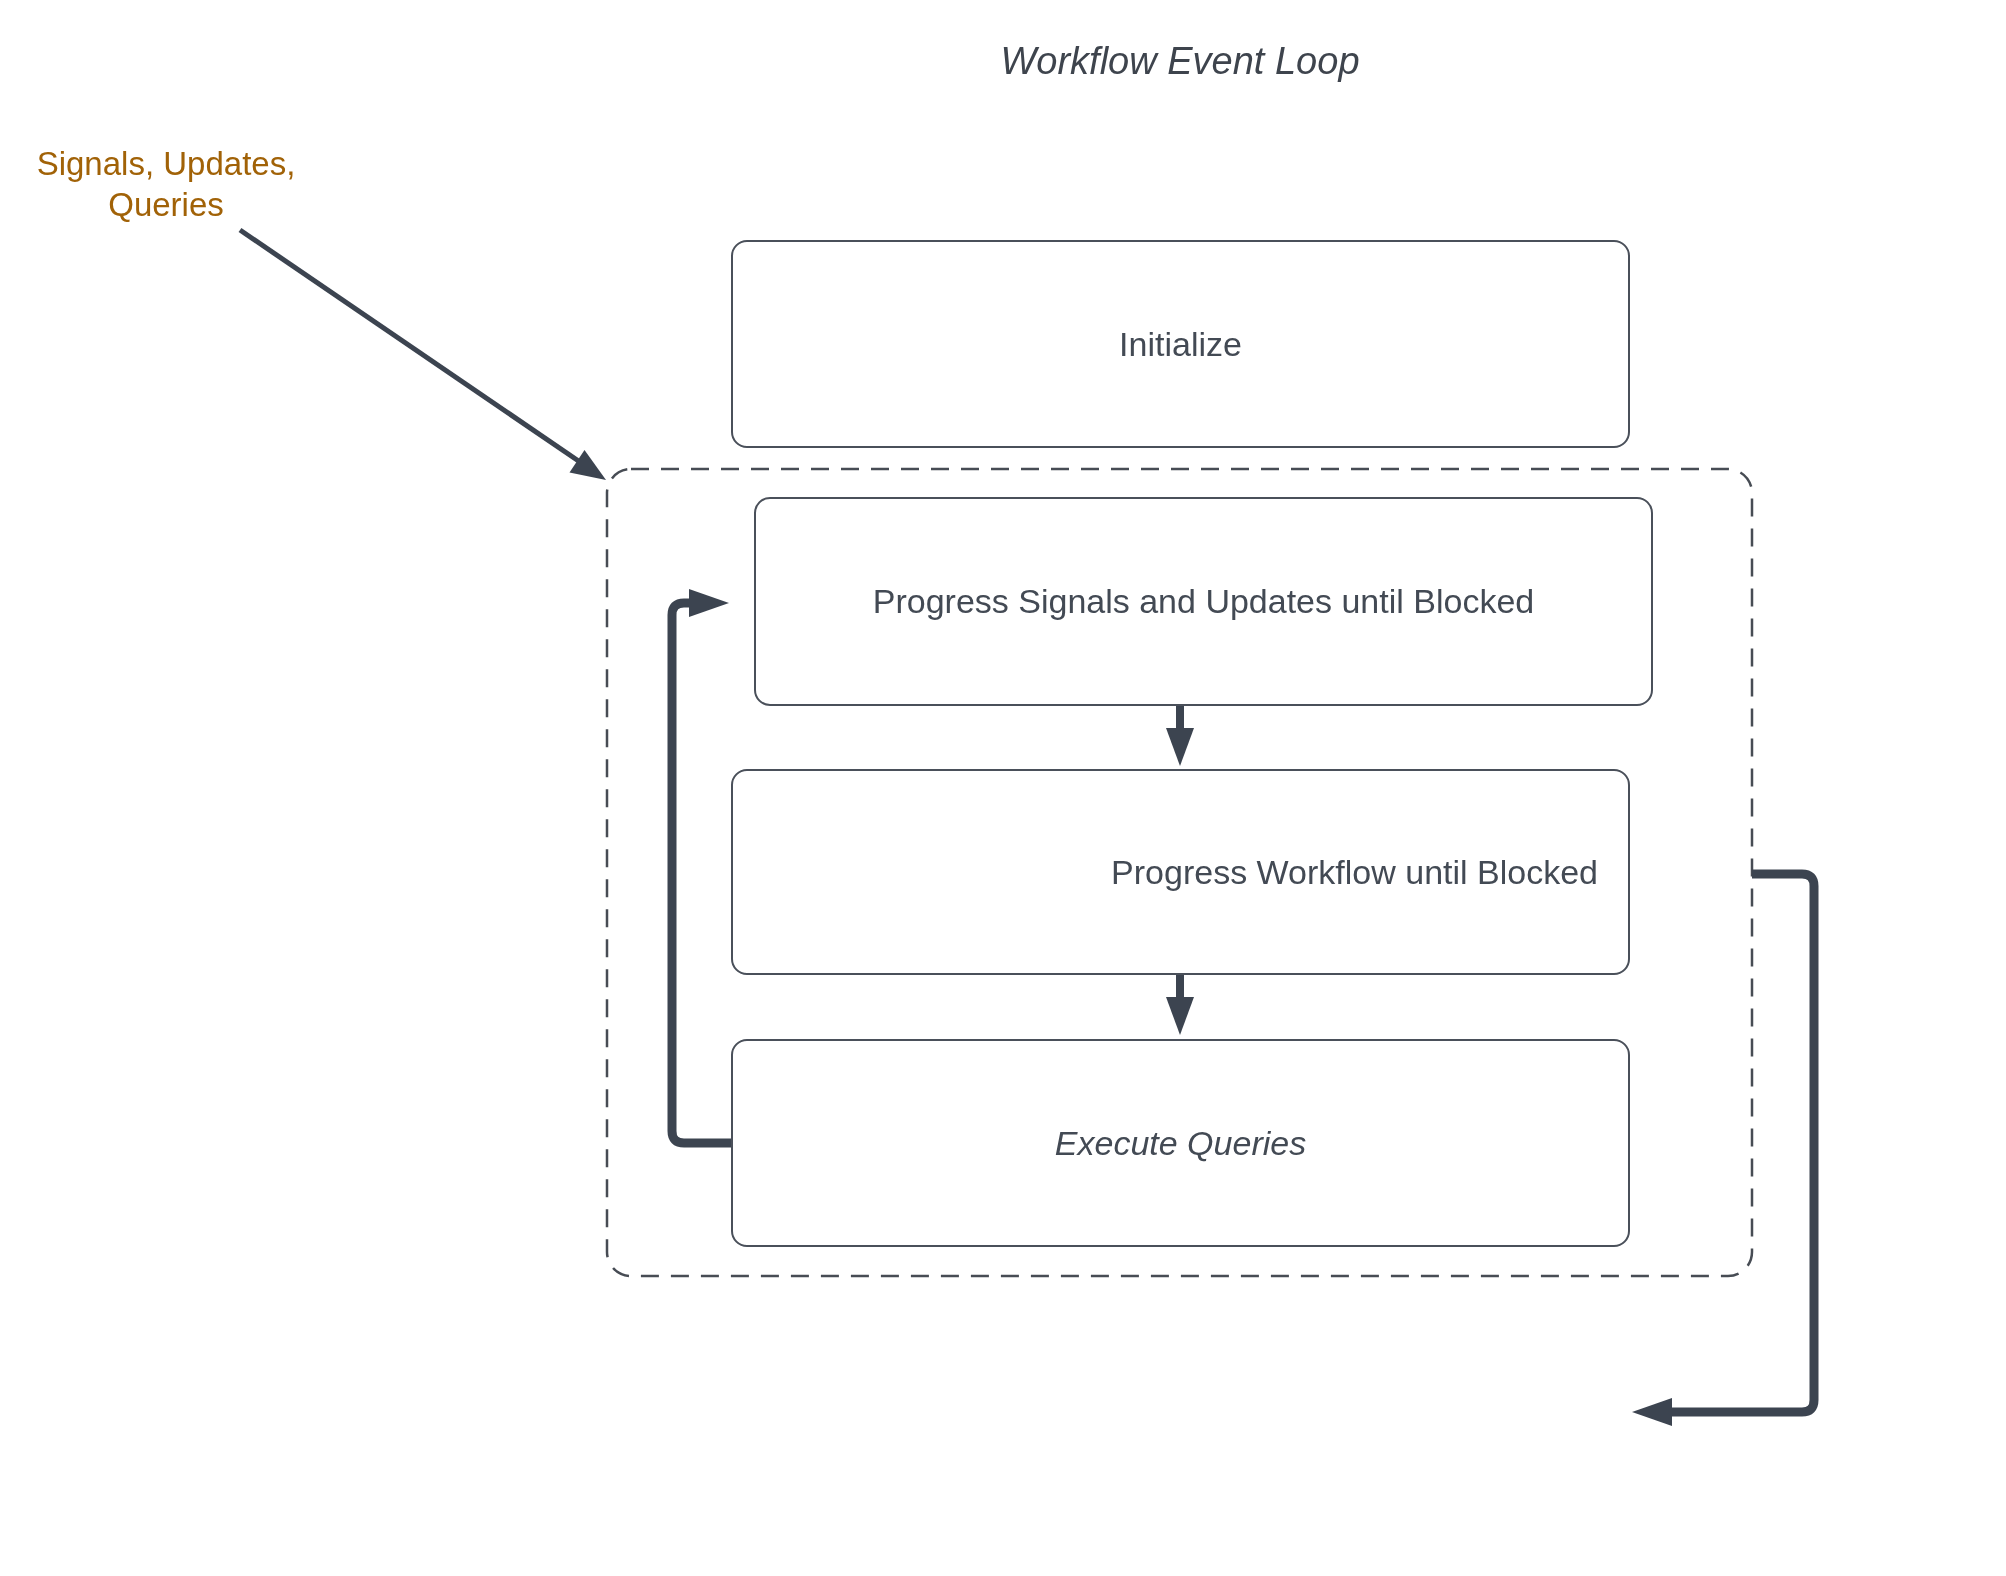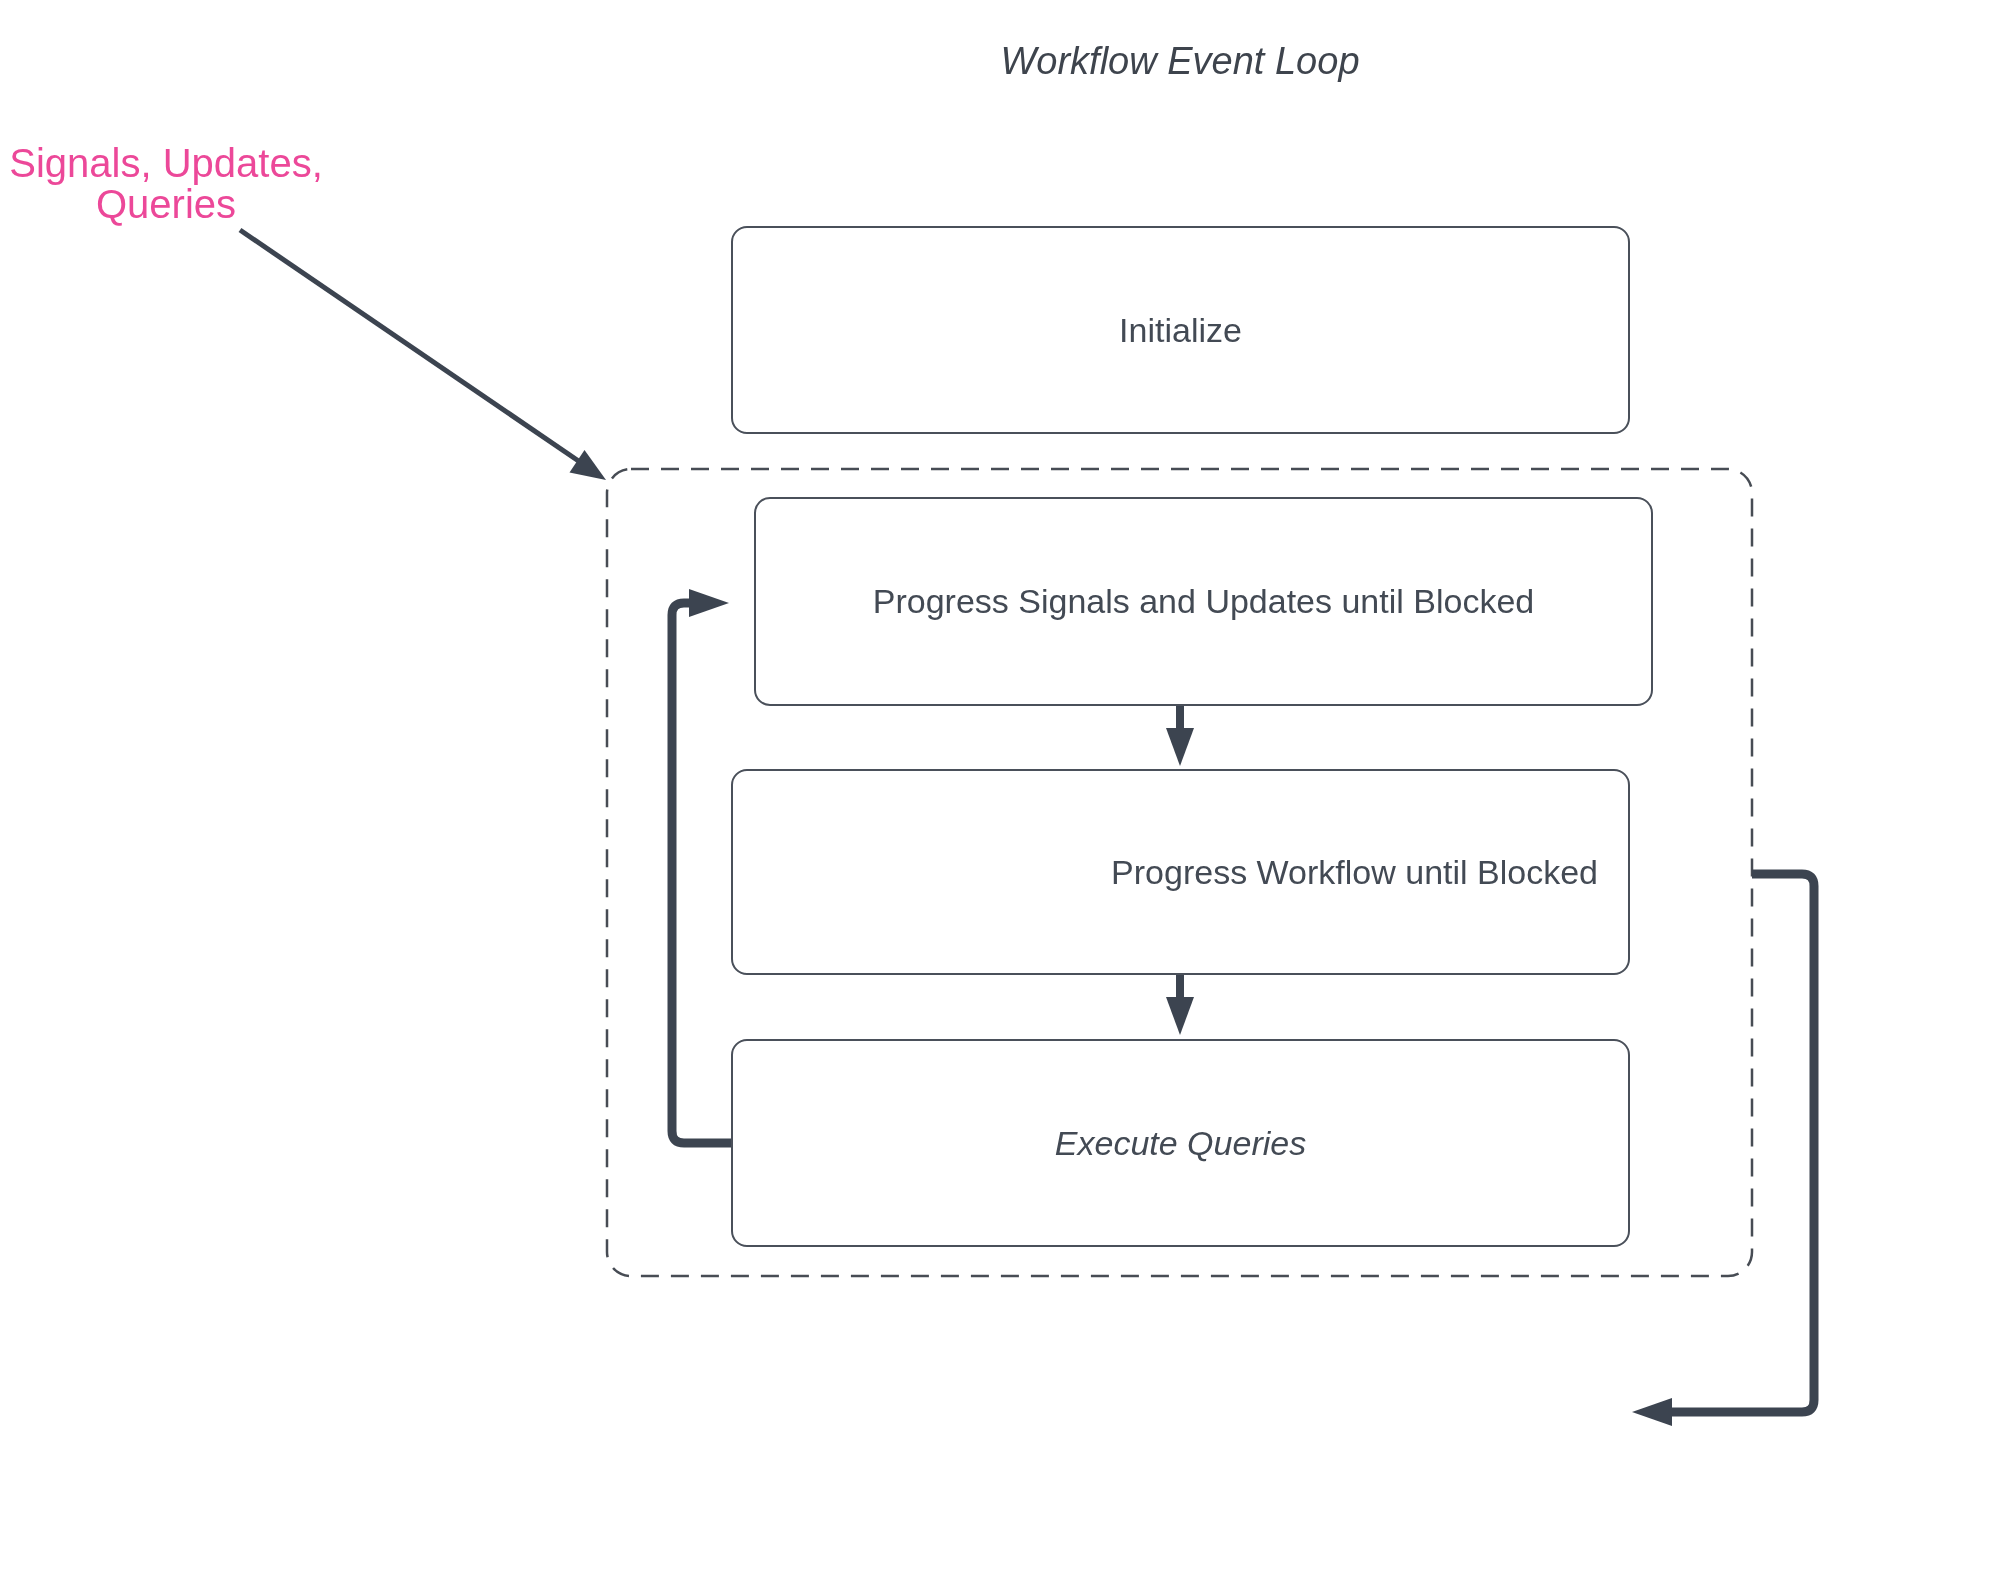--- a/index.html
+++ b/index.html
@@ -23,41 +23,41 @@
     font-size: 38px;
     font-style: italic;
     color: #3e444d;
     white-space: nowrap;
   }
   .external-label {
     position: absolute;
     top: 143px;
     left: 166px;
     transform: translateX(-50%);
-    font-size: 40px;
+    font-size: 33px;
     line-height: 41px;
-    color: #ec4899;
+    color: #a16207;
     text-align: center;
     white-space: pre-line;
   }
   .node {
     position: absolute;
     box-sizing: border-box;
     background: #ffffff;
     border: 2px solid #4a505a;
     border-radius: 16px;
     display: flex;
     align-items: center;
     justify-content: center;
     text-align: center;
     font-size: 34px;
     color: #434a54;
     padding: 0 30px;
   }
-  .node-initialize        { left: 731px; top: 226px;  width: 899px; height: 208px; }
+  .node-initialize        { left: 731px; top: 240px;  width: 899px; height: 208px; }
   .node-progress-signals  { left: 754px; top: 497px;  width: 899px; height: 209px; }
   .node-progress-workflow { left: 731px; top: 769px;  width: 899px; height: 206px; justify-content: flex-end; }
   .node-execute-queries   { left: 731px; top: 1039px; width: 899px; height: 208px; font-style: italic; }
   .node-complete          { left: 731px; top: 1308px; width: 899px; height: 209px; }
   .connector-layer {
     position: absolute;
     left: 0;
     top: 0;
     width: 2006px;
     height: 1576px;

